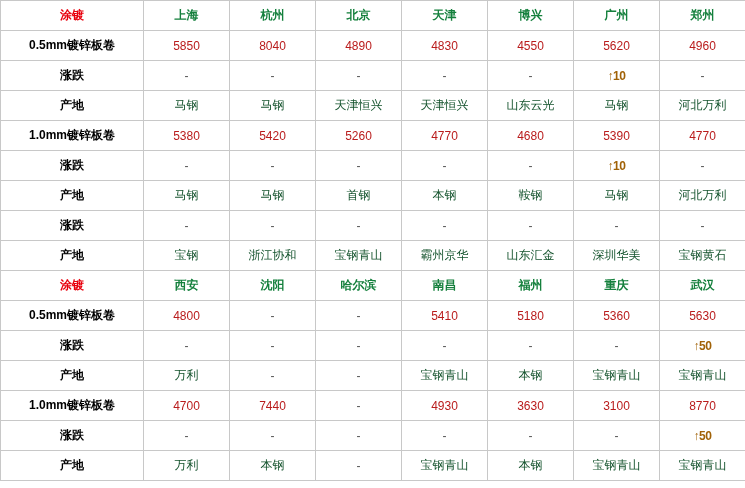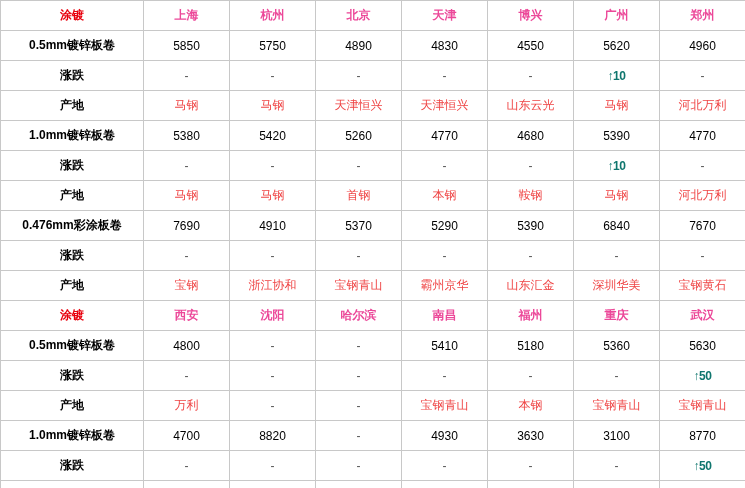--- a/index.html
+++ b/index.html
@@ -35,38 +35,38 @@
   col.cc { width: 86px; }
   
   tr.header-row td {
     font-weight: bold;
   }
   td.cat-head {
     color: #e8000d;
     font-weight: bold;
   }
   td.city-head {
-    color: #ec4899;
+    color: #15803d;
     font-weight: bold;
   }
   td.row-label {
     font-weight: bold;
     color: #000000;
   }
   td.value {
-    color: #000000;
+    color: #b91c1c;
   }
   td.origin {
-    color: #ef4444;
+    color: #14532d;
   }
   td.dash {
     color: #555555;
   }
   span.up {
-    color: #0f766e;
+    color: #a16207;
     font-weight: bold;
     letter-spacing: -0.5px;
   }
 </style>
 </head>
 <body>
 
 <table class="price-table">
   <colgroup>
     <col class="c0">
@@ -85,21 +85,21 @@
         <td class="city-head">杭州</td>
         <td class="city-head">北京</td>
         <td class="city-head">天津</td>
         <td class="city-head">博兴</td>
         <td class="city-head">广州</td>
         <td class="city-head">郑州</td>
       </tr>
       <tr>
         <td class="row-label">0.5mm镀锌板卷</td>
         <td class="value">5850</td>
-        <td class="value">5750</td>
+        <td class="value">8040</td>
         <td class="value">4890</td>
         <td class="value">4830</td>
         <td class="value">4550</td>
         <td class="value">5620</td>
         <td class="value">4960</td>
       </tr>
       <tr>
         <td class="row-label">涨跌</td>
         <td class="dash">-</td>
         <td class="dash">-</td>
@@ -141,30 +141,20 @@
       </tr>
       <tr>
         <td class="row-label">产地</td>
         <td class="origin">马钢</td>
         <td class="origin">马钢</td>
         <td class="origin">首钢</td>
         <td class="origin">本钢</td>
         <td class="origin">鞍钢</td>
         <td class="origin">马钢</td>
         <td class="origin">河北万利</td>
-      </tr>
-      <tr>
-        <td class="row-label">0.476mm彩涂板卷</td>
-        <td class="value">7690</td>
-        <td class="value">4910</td>
-        <td class="value">5370</td>
-        <td class="value">5290</td>
-        <td class="value">5390</td>
-        <td class="value">6840</td>
-        <td class="value">7670</td>
       </tr>
       <tr>
         <td class="row-label">涨跌</td>
         <td class="dash">-</td>
         <td class="dash">-</td>
         <td class="dash">-</td>
         <td class="dash">-</td>
         <td class="dash">-</td>
         <td class="dash">-</td>
         <td class="dash">-</td>
@@ -215,21 +205,21 @@
         <td class="dash">-</td>
         <td class="dash">-</td>
         <td class="origin">宝钢青山</td>
         <td class="origin">本钢</td>
         <td class="origin">宝钢青山</td>
         <td class="origin">宝钢青山</td>
       </tr>
       <tr>
         <td class="row-label">1.0mm镀锌板卷</td>
         <td class="value">4700</td>
-        <td class="value">8820</td>
+        <td class="value">7440</td>
         <td class="dash">-</td>
         <td class="value">4930</td>
         <td class="value">3630</td>
         <td class="value">3100</td>
         <td class="value">8770</td>
       </tr>
       <tr>
         <td class="row-label">涨跌</td>
         <td class="dash">-</td>
         <td class="dash">-</td>

